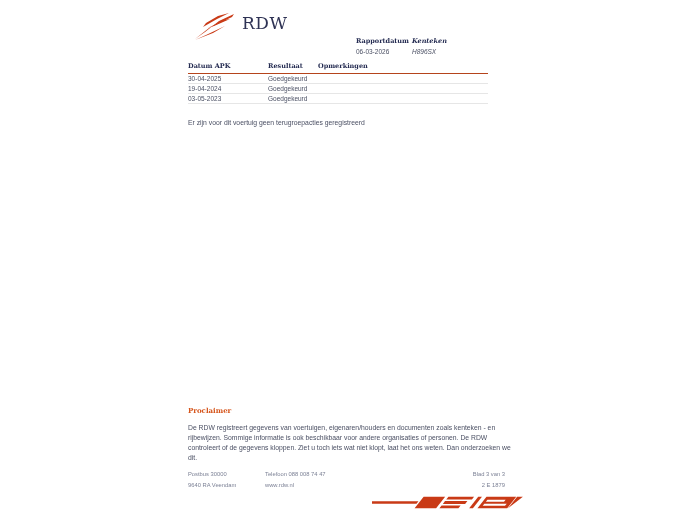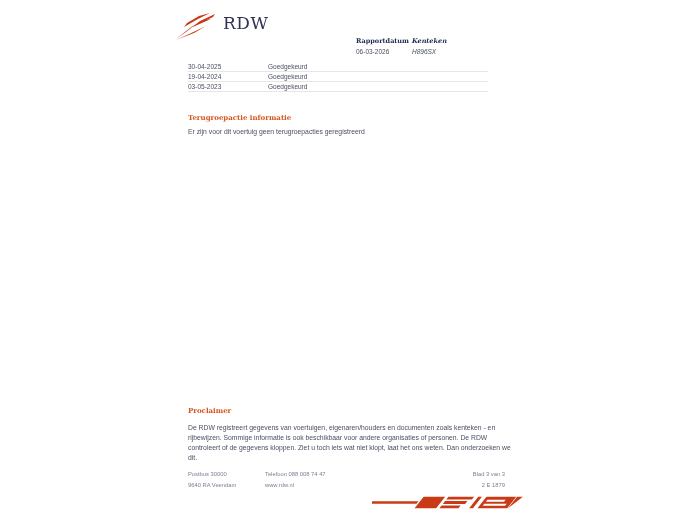--- a/index.html
+++ b/index.html
@@ -3,21 +3,21 @@
 <meta charset="utf-8">
 <style>
   * { margin:0; padding:0; box-sizing:border-box; }
   html,body { background:#ffffff; }
   body { font-family:"Liberation Sans", sans-serif; }
   .page {
     position:relative; width:685px; height:514px; background:#ffffff;
     overflow:hidden; margin:0 auto;
   }
   
-  .logo-wrap { position:absolute; left:175px; top:12px; display:flex; align-items:center; gap:6px; }
+  .logo-wrap { position:absolute; left:194px; top:12px; display:flex; align-items:center; gap:6px; }
   .logo-wing { width:42px; height:30px; display:block; }
   .logo-word {
     font-family:"DejaVu Serif", serif; font-size:17px; font-weight:500;
     color:#2e3254; letter-spacing:0.5px; line-height:1;
     position:relative; top:-4px;
   }
   .report-head { position:absolute; left:362px; top:13px; width:200px; }
   .report-title {
     font-family:"DejaVu Serif", serif; font-weight:bold; font-size:13px;
     color:#d6561d; line-height:1.1;
@@ -82,39 +82,43 @@
       <div class="meta-label">Rapportdatum</div>
       <div class="meta-value">06-03-2026</div>
     </div>
     <div class="meta-col second">
       <div class="meta-label">Kenteken</div>
       <div class="meta-value">H896SX</div>
     </div>
   </div>
 
   <div class="apk-table">
+    <div class="t-row t-head">
+      <div class="c1 th">Datum APK</div>
+      <div class="c2 th">Resultaat</div>
+      <div class="c3 th">Opmerkingen</div>
+    </div>
     <div class="t-row t-body-row">
       <div class="c1 td">30-04-2025</div>
       <div class="c2 td">Goedgekeurd</div>
       <div class="c3 td"></div>
     </div>
     <div class="t-row t-body-row">
       <div class="c1 td">19-04-2024</div>
       <div class="c2 td">Goedgekeurd</div>
       <div class="c3 td"></div>
     </div>
     <div class="t-row t-body-row">
       <div class="c1 td">03-05-2023</div>
       <div class="c2 td">Goedgekeurd</div>
       <div class="c3 td"></div>
     </div>
   </div>
 
   <div class="recall">
-    <div class="section-heading">Terugroepactie informatie</div>
     <div class="body-text">Er zijn voor dit voertuig geen terugroepacties geregistreerd</div>
   </div>
 
   <div class="disclaimer">
     <div class="section-heading">Proclaimer</div>
     <div class="body-text">De RDW registreert gegevens van voertuigen, eigenaren/houders en documenten zoals kenteken - en rijbewijzen. Sommige informatie is ook beschikbaar voor andere organisaties of personen. De RDW controleert of de gegevens kloppen. Ziet u toch iets wat niet klopt, laat het ons weten. Dan onderzoeken we dit.</div>
   </div>
 
   <div class="footer">
     <div class="f-col addr">

